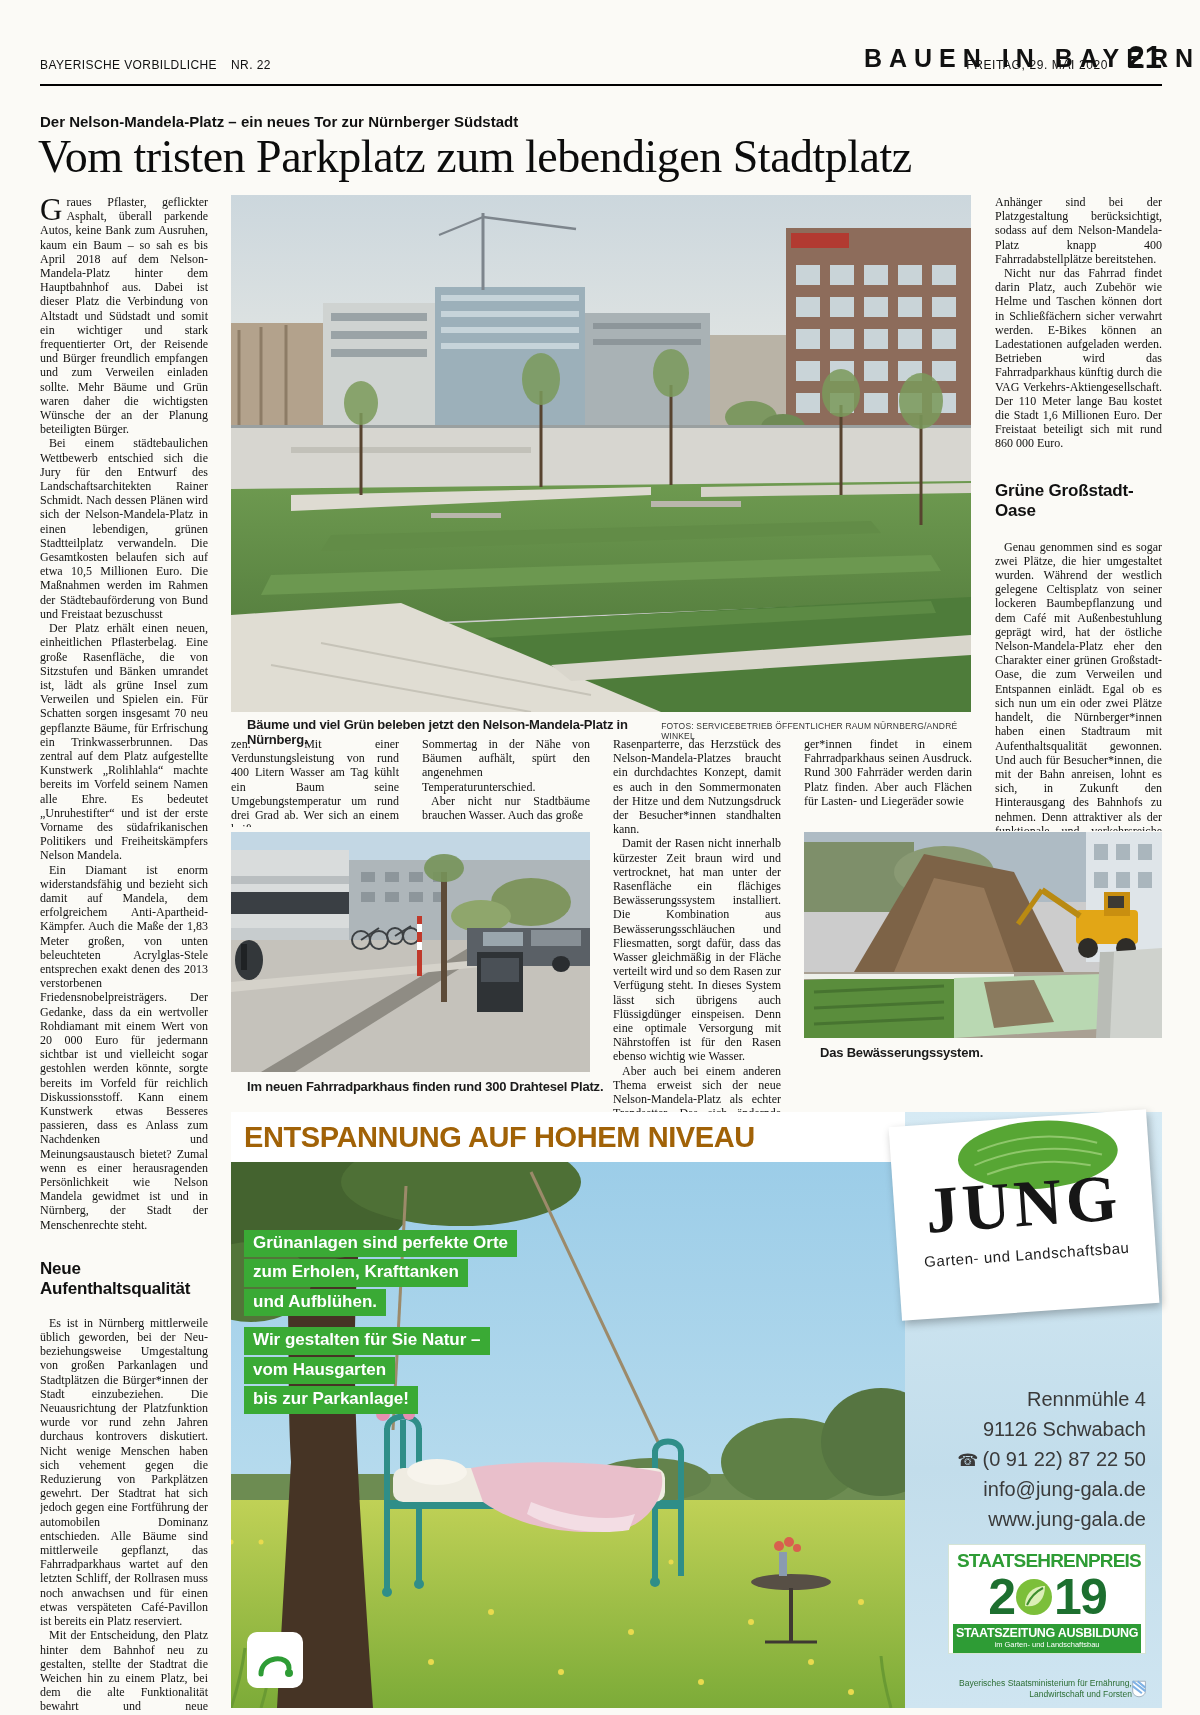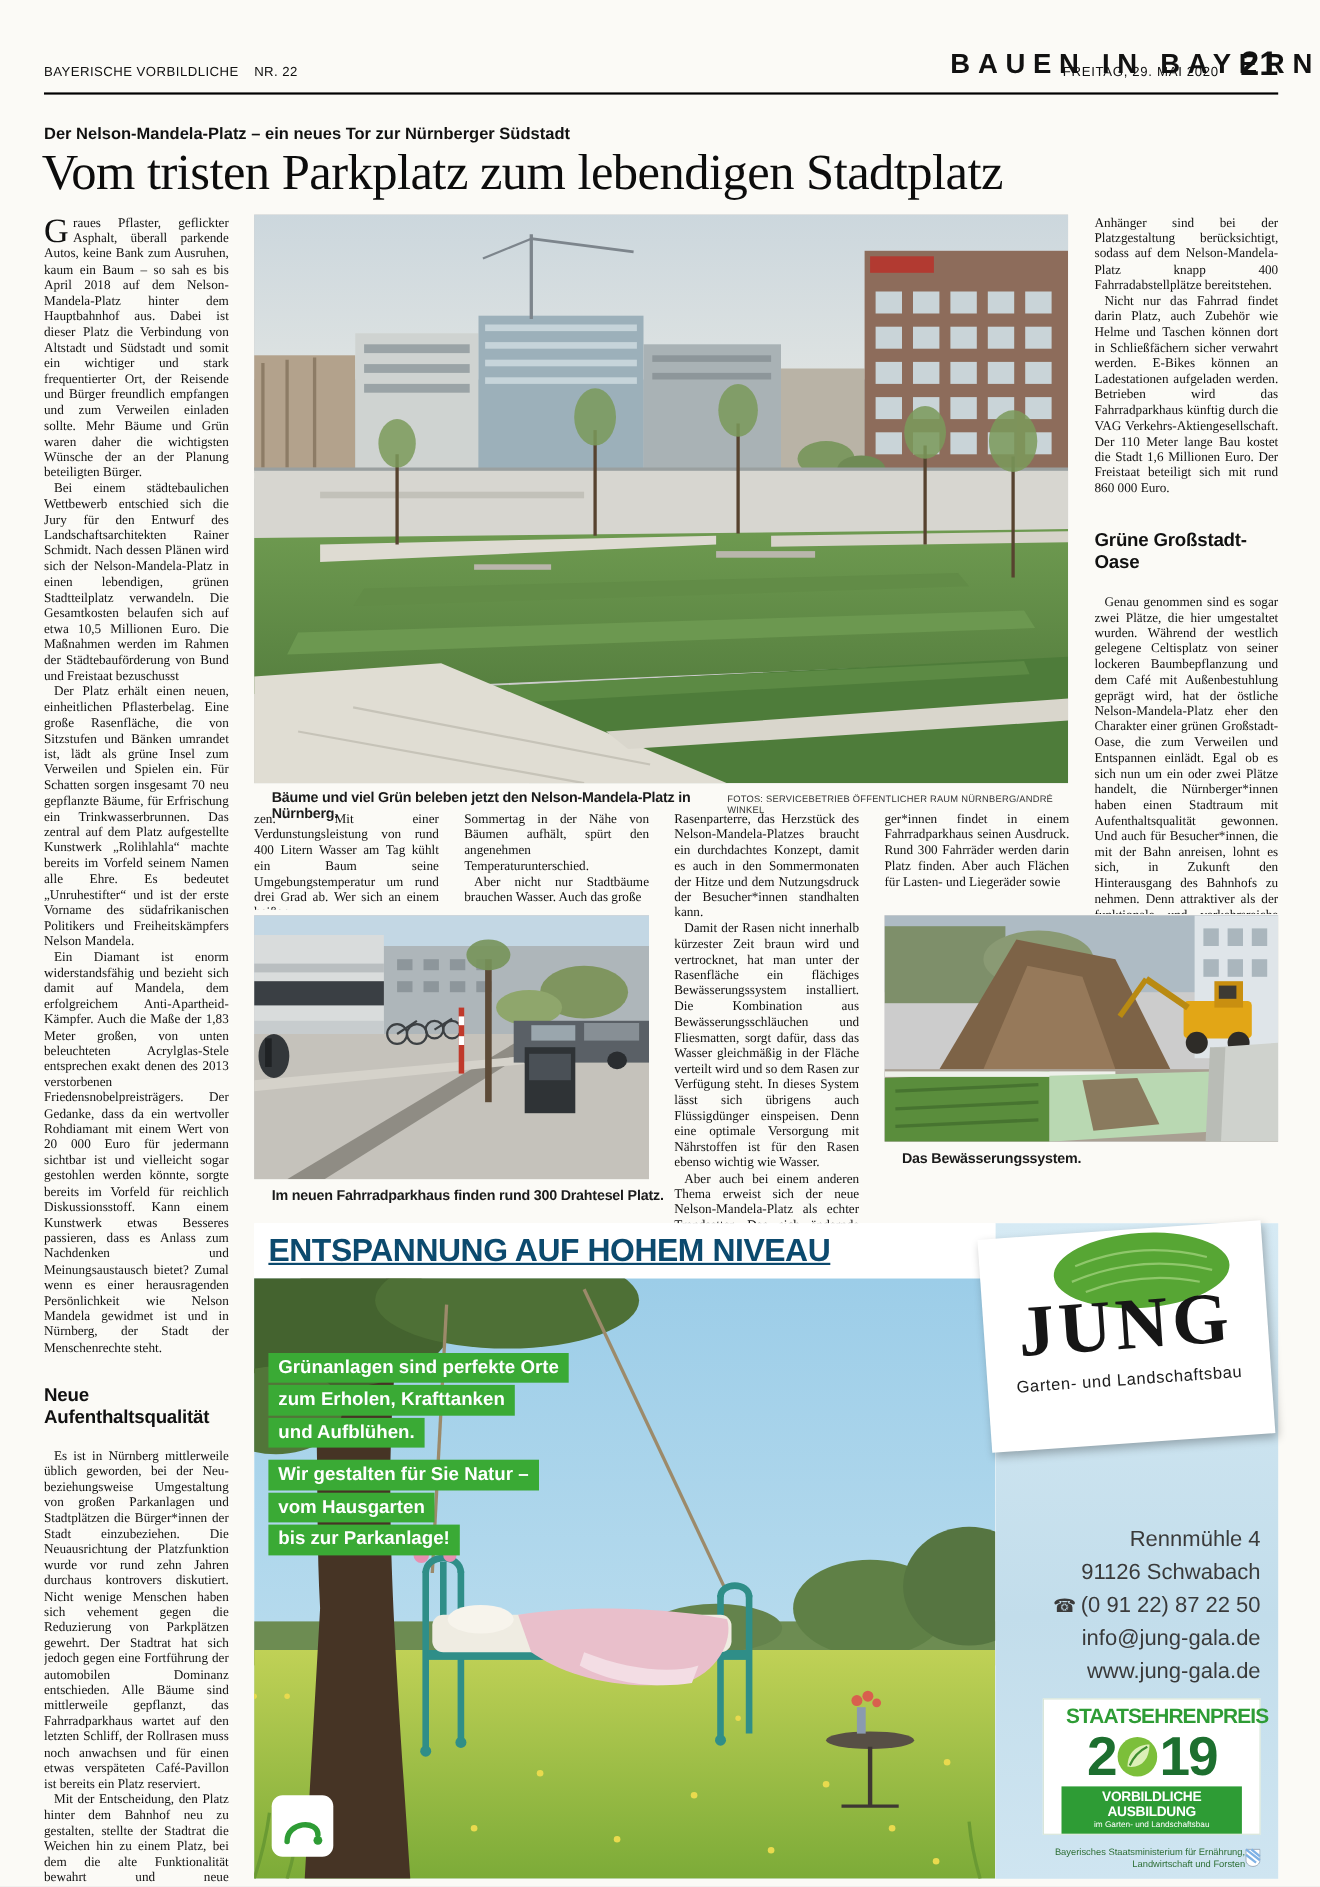--- a/index.html
+++ b/index.html
@@ -48,39 +48,39 @@
   .cap    { font:700 13px "Liberation Sans",sans-serif; letter-spacing:-.2px; color:#1a1a1a;margin-left:16px; }
   .credit { font:400 8.5px "Liberation Sans",sans-serif; letter-spacing:.2px; color:#333; }
   #cap-bike { position:absolute; left:231px; top:1079px; width:540px; }
   #cap-irr  { position:absolute; left:804px; top:1045px; width:358px; }
 
   
   .ad { position:absolute; left:231px; top:1112px; width:931px; height:596px; background:#fff; }
   .ad-photo { position:absolute; left:0; top:0; width:674px; height:596px; overflow:hidden; }
   .ad-strip { position:absolute; left:0; top:0; width:674px; height:50px; background:#fff;
               display:flex; align-items:center; padding-left:13px; z-index:2; }
-  .ad-headline { font:700 29px "Liberation Sans",sans-serif; color:#0c4a6e; letter-spacing:-.4px;text-decoration:underline; }
+  .ad-headline { font:700 29px "Liberation Sans",sans-serif; color:#a16207; letter-spacing:-.4px; }
   .ad-scene { position:absolute; left:0; top:50px; width:674px; height:546px; }
   .ad-chips { position:absolute; left:13px; top:118px; z-index:2; }
   .chip { display:table; background:#3aaa35; color:#fff; font:700 17px/1.32 "Liberation Sans",sans-serif;
           padding:2px 9px 3px; margin-bottom:2px; }
   .chip.gap { margin-top:11px; }
   .ad-logo-mini { position:absolute; left:16px; bottom:20px; width:56px; height:56px;
                   background:#fff; border-radius:10px; z-index:2; display:flex; align-items:center; justify-content:center; }
   .ad-panel { position:absolute; left:674px; top:0; width:257px; height:596px;
               background:linear-gradient(180deg,#d6eaf4 0%,#c2ddeb 60%,#cfe5f1 100%); }
   .jung-card { position:absolute; left:664px; top:6px; width:258px; height:194px; background:#fff;
                transform:rotate(-4deg); box-shadow:2px 4px 9px rgba(0,0,0,.28); z-index:3;
                display:flex; flex-direction:column; align-items:center; }
   .jung-sub { font:400 15px "Liberation Sans",sans-serif; color:#1c1c1c; letter-spacing:.6px; margin-top:2px; }
   .ad-addr { position:absolute; right:16px; top:272px; z-index:2; text-align:right;
              font:400 20px/1.5 "Liberation Sans",sans-serif; color:#3a3a3a; }
   .addr-line .pic { font-size:17px; margin-right:4px; }
   .award { position:absolute; right:16px; top:432px; width:198px; background:#fff;
-           border:1px solid #d5e4d5; padding:5px 20px 0; text-align:center; z-index:2; }
+           border:1px solid #d5e4d5; padding:5px 8px 0; text-align:center; z-index:2; }
   .award-title { font:700 19px "Liberation Sans",sans-serif; color:#2e9c35; letter-spacing:-.8px; }
   .award-year  { display:flex; align-items:center; justify-content:center; gap:1px;
                  font:700 50px/46px "Liberation Sans",sans-serif; color:#1d6f2f; letter-spacing:-2px; margin:2px 0 4px; }
   .award-band  { background:#2e9c35; color:#fff; margin:0 -4px; padding:2px 2px 4px; }
   .award-band .b1 { font:700 12.5px "Liberation Sans",sans-serif; letter-spacing:-.3px; }
   .award-band .b2 { font:400 7.5px "Liberation Sans",sans-serif; }
   .ministry { position:absolute; right:16px; bottom:7px; z-index:2; display:flex; align-items:center; gap:0;
               font:400 8.5px/1.25 "Liberation Sans",sans-serif; color:#2d6e34; text-align:right; width:210px; justify-content:flex-end; }
 </style>
 </head>
@@ -460,19 +460,19 @@
       <div class="award-year">
         <span>2</span>
         <svg width="38" height="38" viewBox="0 0 38 38">
           <circle cx="19" cy="19" r="18" fill="#7cbf3a"></circle>
           <path d="M10,28 C10,14 20,8 30,8 C30,22 22,30 10,28 Z" fill="#dcefb7"></path>
           <path d="M12,27 C16,18 22,13 28,10" stroke="#3e8e2f" stroke-width="2" fill="none"></path>
         </svg>
         <span>19</span>
       </div>
       <div class="award-band">
-        <div class="b1">VORBILDLICHE AUSBILDUNG</div>
+        <div class="b1">STAATSZEITUNG AUSBILDUNG</div>
         <div class="b2">im Garten- und Landschaftsbau</div>
       </div>
     </div>
   </div>
 
 </div>
 
 </body></html>

